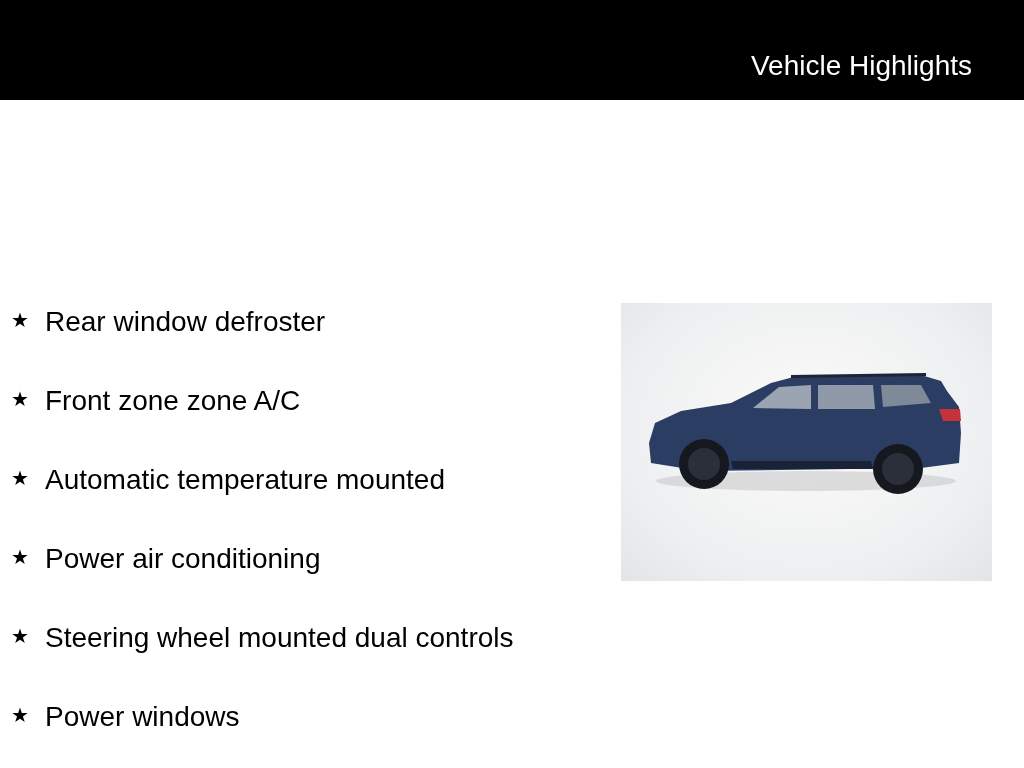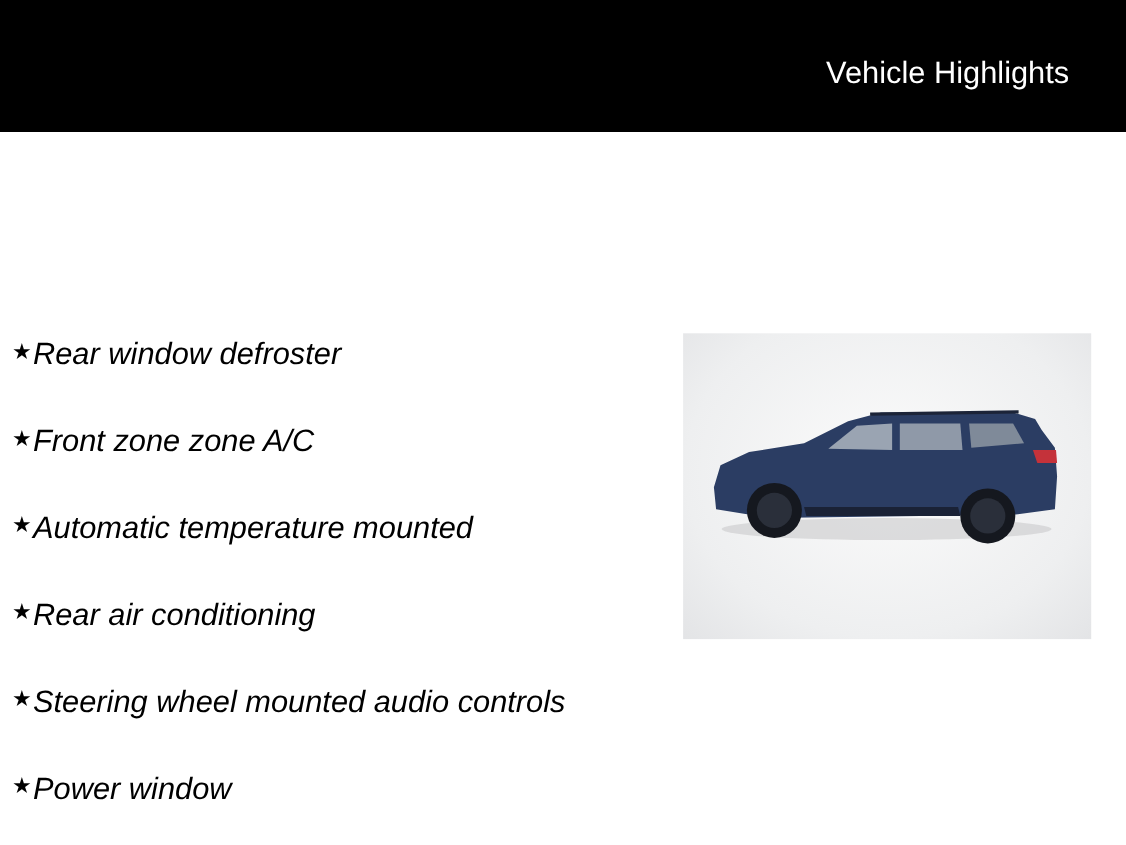--- a/index.html
+++ b/index.html
@@ -3,36 +3,36 @@
   <meta charset="utf-8">
   <style>
     html, body { margin: 0; padding: 0; }
     body {
       width: 1024px; height: 768px; overflow: hidden;
       background: #ffffff;
       font-family: "Liberation Sans", sans-serif;
       position: relative;
     }
     .header {
-      position: absolute; left: 0; top: 0; width: 1024px; height: 120px;
+      position: absolute; left: 0; top: 0; width: 1024px; height: 100px;
       background: #000000;
     }
     .header-title {
       position: absolute; right: 52px; top: 48px;
       color: #ffffff; font-size: 28px; line-height: 36px;
     }
     .features { position: absolute; left: 0; top: 150px; margin: 0; padding: 0; list-style: none; }
     .feature {
       position: absolute; left: 0; height: 40px; white-space: nowrap;
       font-size: 28px; color: #000; line-height: 40px;
     }
     .star {
       position: absolute; left: 11px; top: -2px; font-size: 20px; line-height: 40px;
     }
-    .feature-label { position: absolute; left: 30px; top: 0; font-style: italic; }
+    .feature-label { position: absolute; left: 45px; top: 0; }
     .photo {
       position: absolute; left: 621px; top: 303px; width: 371px; height: 278px;
       background: radial-gradient(ellipse at 50% 45%, #fbfbfb 0%, #eeeff0 70%, #e3e4e6 100%);
       overflow: hidden;
     }
     .photo svg { position: absolute; left: 0; top: 0; }
   </style>
 </head>
 <body>
 
@@ -48,29 +48,29 @@
   <div class="feature" style="top:231px">
     <span class="star">★</span>
     <span class="feature-label">Front zone zone A/C</span>
   </div>
   <div class="feature" style="top:310px">
     <span class="star">★</span>
     <span class="feature-label">Automatic temperature mounted</span>
   </div>
   <div class="feature" style="top:389px">
     <span class="star">★</span>
-    <span class="feature-label">Rear air conditioning</span>
+    <span class="feature-label">Power air conditioning</span>
   </div>
   <div class="feature" style="top:468px">
     <span class="star">★</span>
-    <span class="feature-label">Steering wheel mounted audio controls</span>
+    <span class="feature-label">Steering wheel mounted dual controls</span>
   </div>
   <div class="feature" style="top:547px">
     <span class="star">★</span>
-    <span class="feature-label">Power window</span>
+    <span class="feature-label">Power windows</span>
   </div>
   <div class="feature" style="top:626px">
     
     
   </div>
   <div class="feature" style="top:705px">
     
     
   </div>
 </div>

